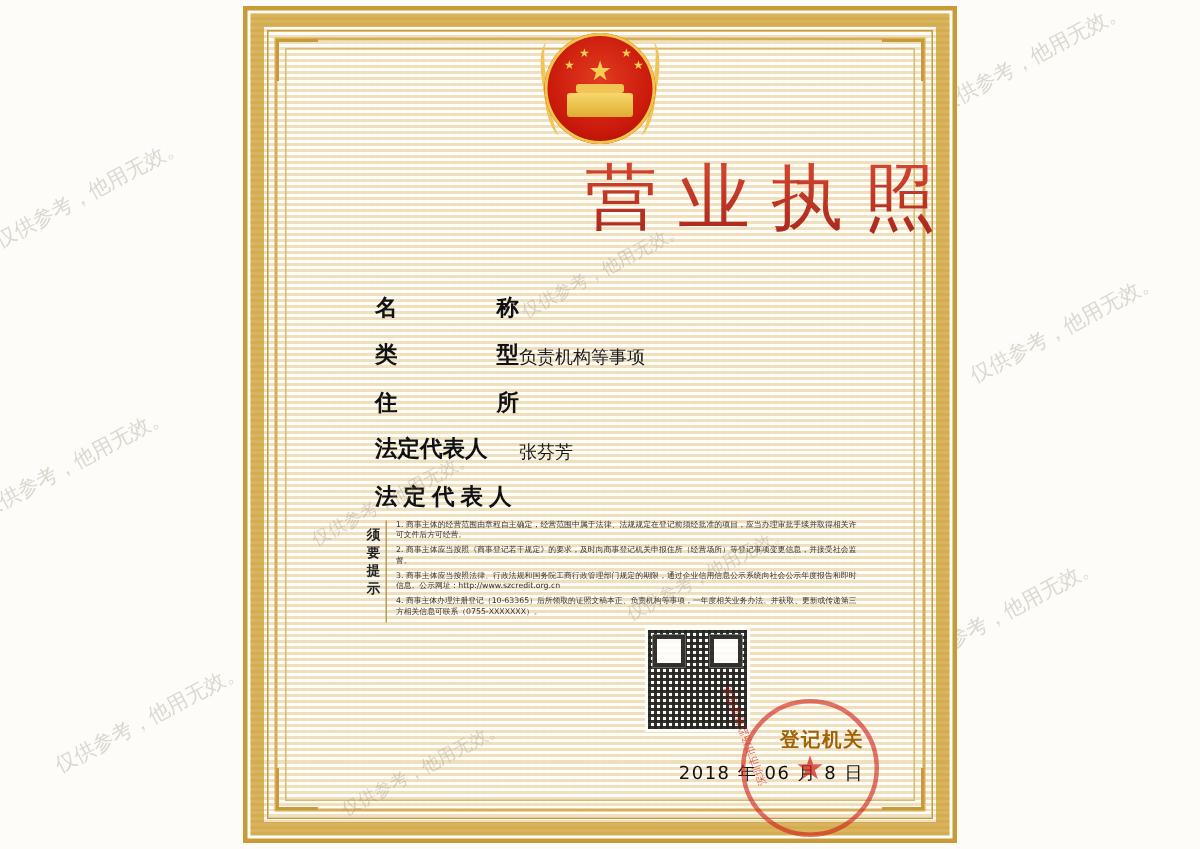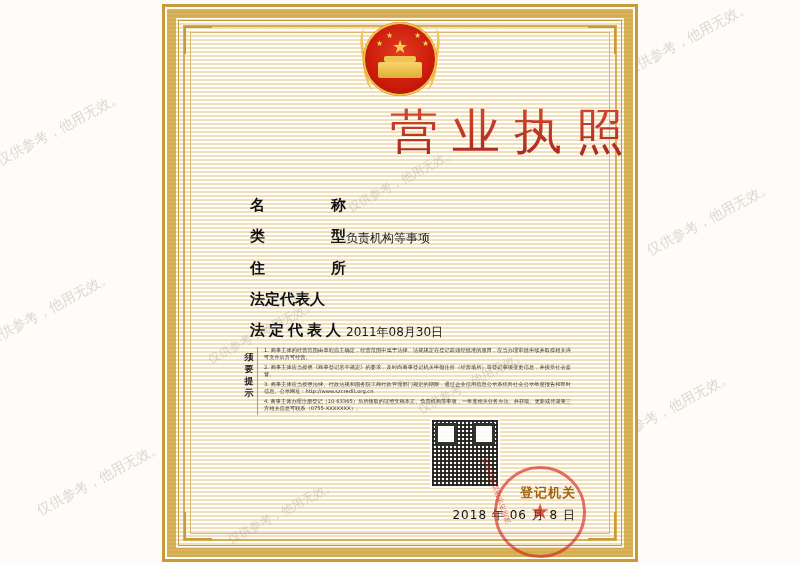--- a/index.html
+++ b/index.html
@@ -395,24 +395,24 @@
         <div class="value">负责机构等事项</div>
       </div>
       <div class="row">
         <div class="label">
           <span>住</span>
             <span>所</span>
         </div>
       </div>
       <div class="row">
         <div class="label" style="letter-spacing:0;">法定代表人</div>
+        <div class="value">张芬芳</div>
       </div>
       <div class="row">
         <div class="label" style="letter-spacing:4px;">法定代表人</div>
-        <div class="value">2011年08月30日</div>
       </div>
     </div>
 
     <div class="notice">
       <div class="side">
         <div>须</div>
         <div>要</div>
         <div>提</div>
         <div>示</div>
       </div>

